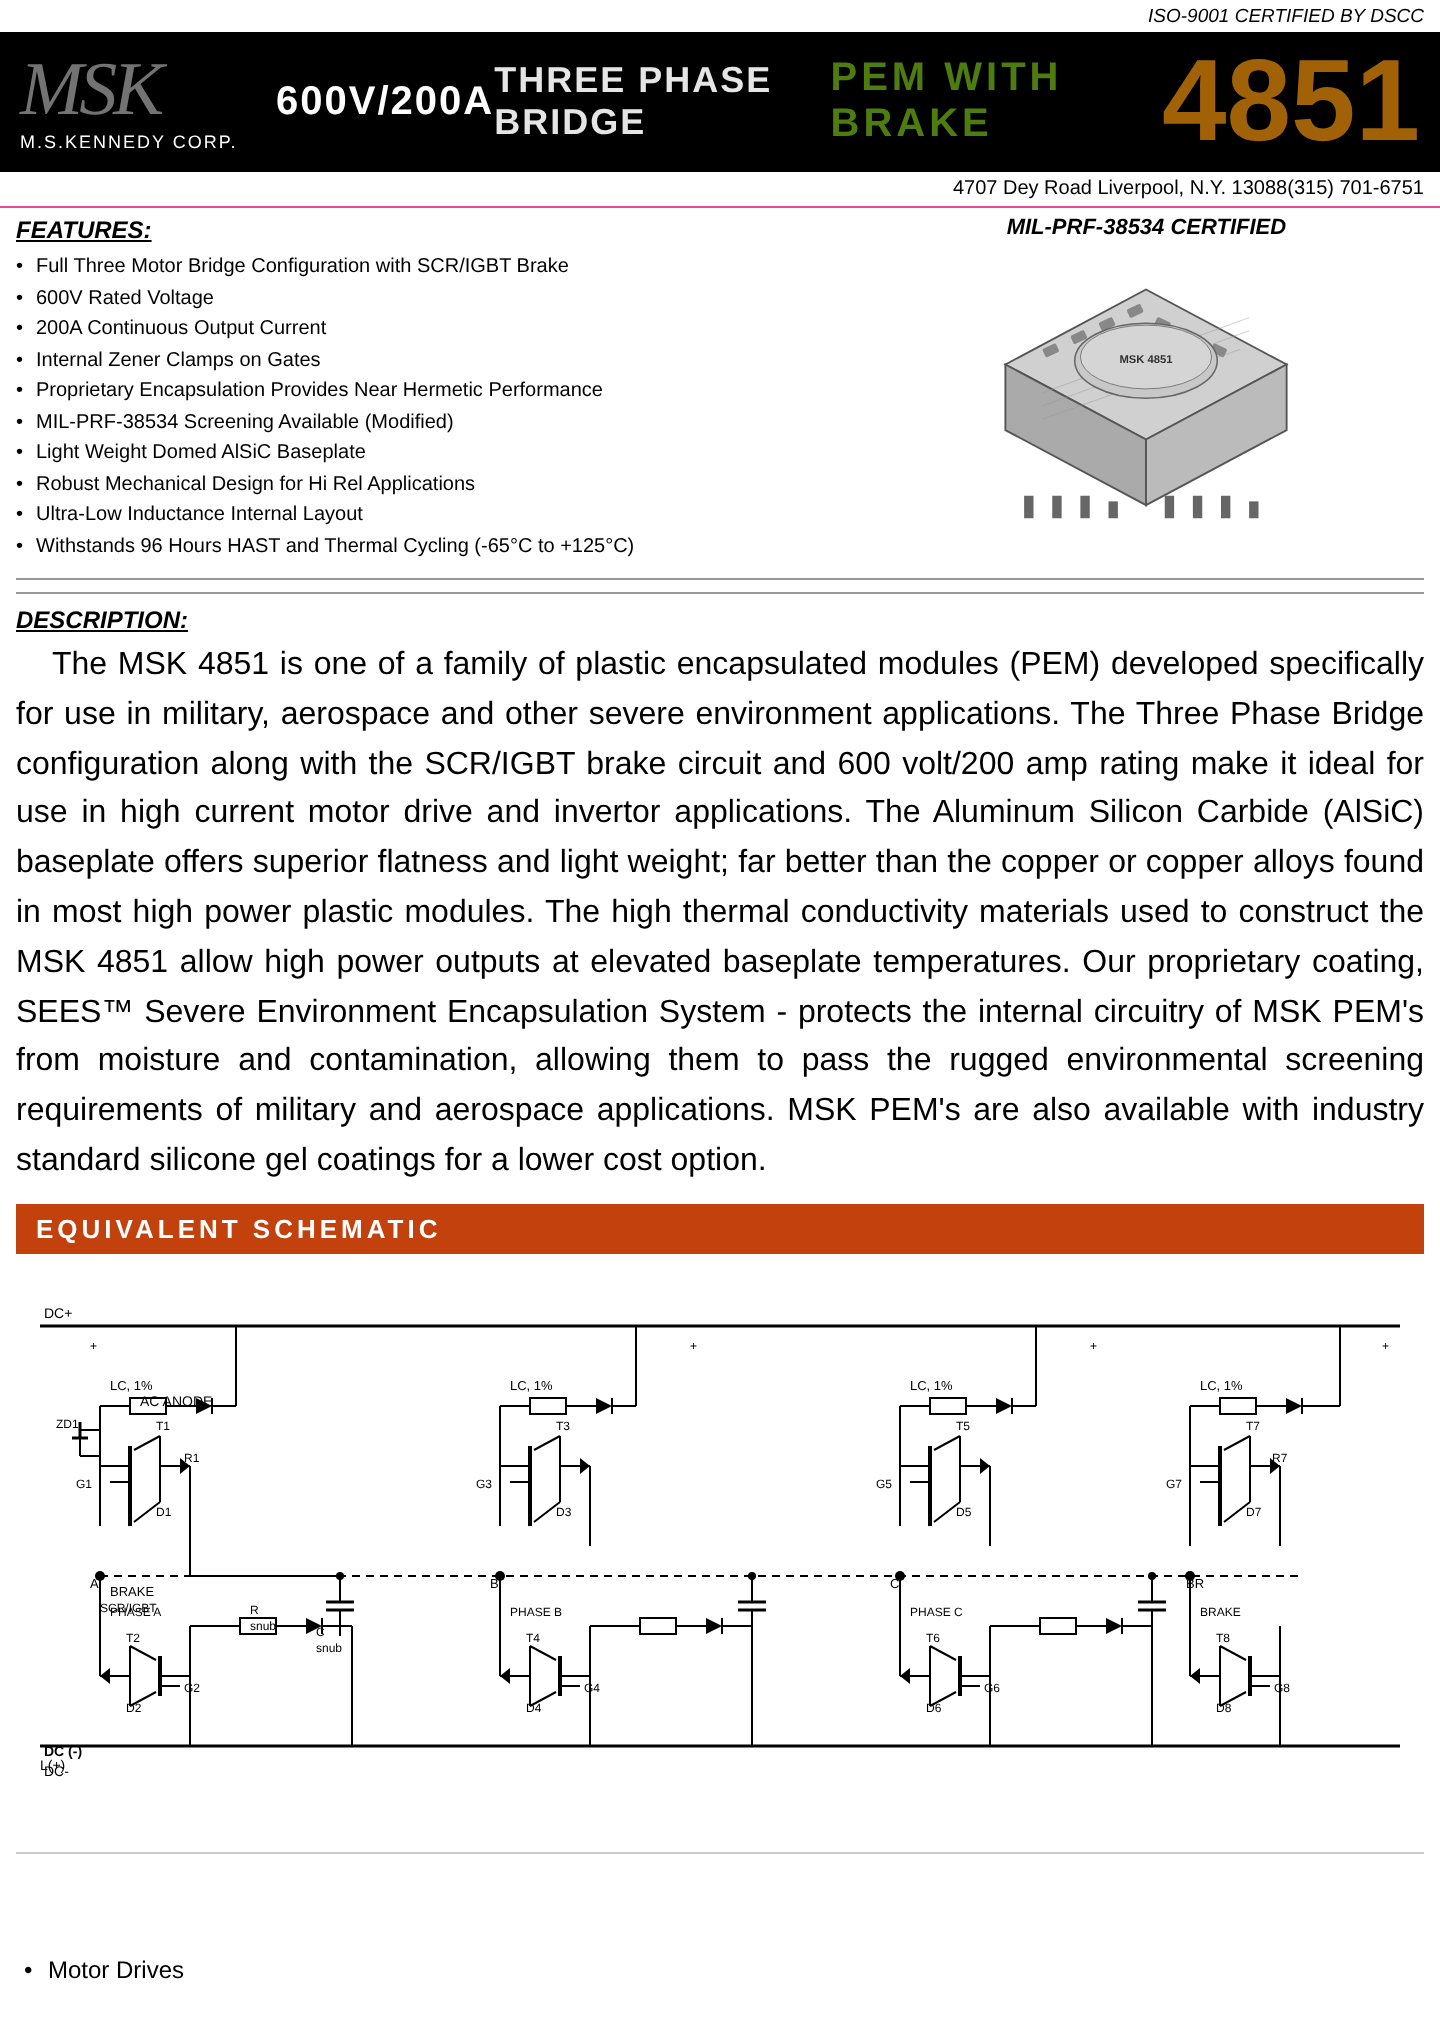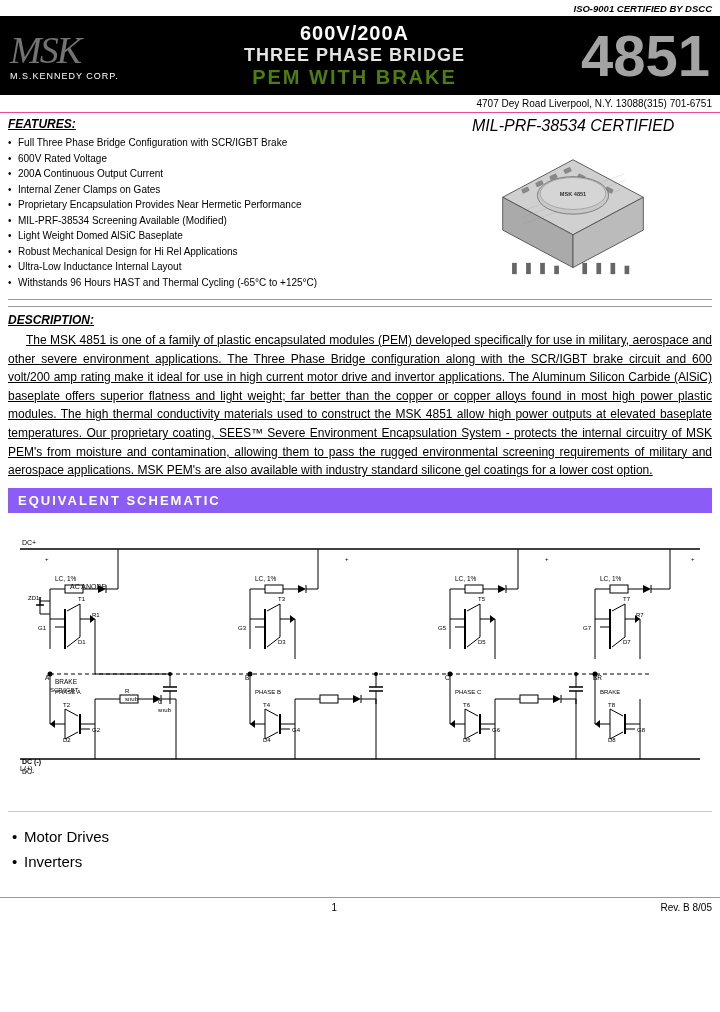--- a/index.html
+++ b/index.html
@@ -12,21 +12,21 @@
       color: #000;
       position: relative;
     }
 
     
     .iso-banner {
       text-align: right;
       padding: 3px 8px 2px 0;
       font-size: 9.5px;
       font-style: italic;
-      font-weight: bold;
+      font-weight: normal;
     }
 
     
     .header-bar {
       background: #000;
       color: #fff;
       display: flex;
       align-items: center;
       padding: 6px 10px;
       min-height: 70px;
@@ -49,21 +49,21 @@
     }
     .msk-corp {
       font-size: 9px;
       letter-spacing: 1px;
       color: #fff;
       margin-top: 2px;
     }
     .header-title {
       flex: 1;
       display: flex;
-      flex-direction: column;
+      flex-direction: row;
       align-items: center;
       justify-content: center;
     }
     .header-top-line {
       font-size: 20px;
       font-weight: bold;
       letter-spacing: 1px;
       color: #fff;
     }
     .header-mid-line {
@@ -74,21 +74,21 @@
     }
     .header-bot-line {
       font-size: 20px;
       font-weight: bold;
       letter-spacing: 2px;
       color: #4d7c0f;
     }
     .part-number {
       font-size: 58px;
       font-weight: 900;
-      color: #a3a3a3;
+      color: #a16207;
       margin-left: 10px;
       line-height: 1;
     }
 
     
     .address-line {
       display: flex;
       justify-content: flex-end;
       padding: 3px 8px;
       font-size: 10px;
@@ -134,22 +134,22 @@
       position: relative;
     }
     .features-list li::before {
       content: '•';
       position: absolute;
       left: 0;
     }
 
     .mil-cert {
       font-style: italic;
-      font-weight: normal;
-      font-size: 16px;
+      font-weight: bold;
+      font-size: 11px;
       text-align: left;
       margin-bottom: 6px;
     }
 
     
     .product-image {
       width: 210px;
       height: 150px;
       position: relative;
     }
@@ -158,33 +158,32 @@
       height: 100%;
     }
 
     
     .description-section {
       margin-bottom: 8px;
       border-top: 1px solid #999;
       padding-top: 6px;
     }
     .description-text {
-      font-size: 12px;
+      font-size: 16px;
       line-height: 1.55;
       text-align: justify;
-      text-decoration: underline;
     }
     .description-text .indent {
       display: inline-block;
       margin-left: 18px;
     }
 
     
     .section-header {
-      background: #8b5cf6;
+      background: #c2410c;
       color: #fff;
       font-weight: bold;
       font-size: 13px;
       letter-spacing: 2px;
       padding: 5px 10px;
       margin-bottom: 6px;
     }
 
     
     .schematic-area {
@@ -202,24 +201,25 @@
 
     
     .typical-apps {
       margin-bottom: 8px;
     }
     .apps-list {
       list-style: none;
       padding: 4px 0 0 4px;
     }
     .apps-list li {
-      font-size: 15px;
+      font-size: 12px;
       line-height: 1.7;
       padding-left: 12px;
       position: relative;
+      margin-top: 36px;
     }
     .apps-list li::before {
       content: '•';
       position: absolute;
       left: 0;
     }
 
     
     .page-footer {
       display: flex;
@@ -260,21 +260,21 @@
   <span>4707 Dey Road  Liverpool, N.Y. 13088</span>
   <span>(315) 701-6751</span>
 </div>
 
 <div class="main-content">
 
   <div class="features-section">
     <div class="features-left">
       <div class="section-title-italic">FEATURES:</div>
       <ul class="features-list">
-        <li>Full Three Phase Bridge Configuration with SCR/IGBT Brake</li>
+        <li>Full Three Motor Bridge Configuration with SCR/IGBT Brake</li>
         <li>600V Rated Voltage</li>
         <li>200A Continuous Output Current</li>
         <li>Internal Zener Clamps on Gates</li>
         <li>Proprietary Encapsulation Provides Near Hermetic Performance</li>
         <li>MIL-PRF-38534 Screening Available (Modified)</li>
         <li>Light Weight Domed AlSiC Baseplate</li>
         <li>Robust Mechanical Design for Hi Rel Applications</li>
         <li>Ultra-Low Inductance Internal Layout</li>
         <li>Withstands 96 Hours HAST and Thermal Cycling (-65°C to +125°C)</li>
       </ul>

